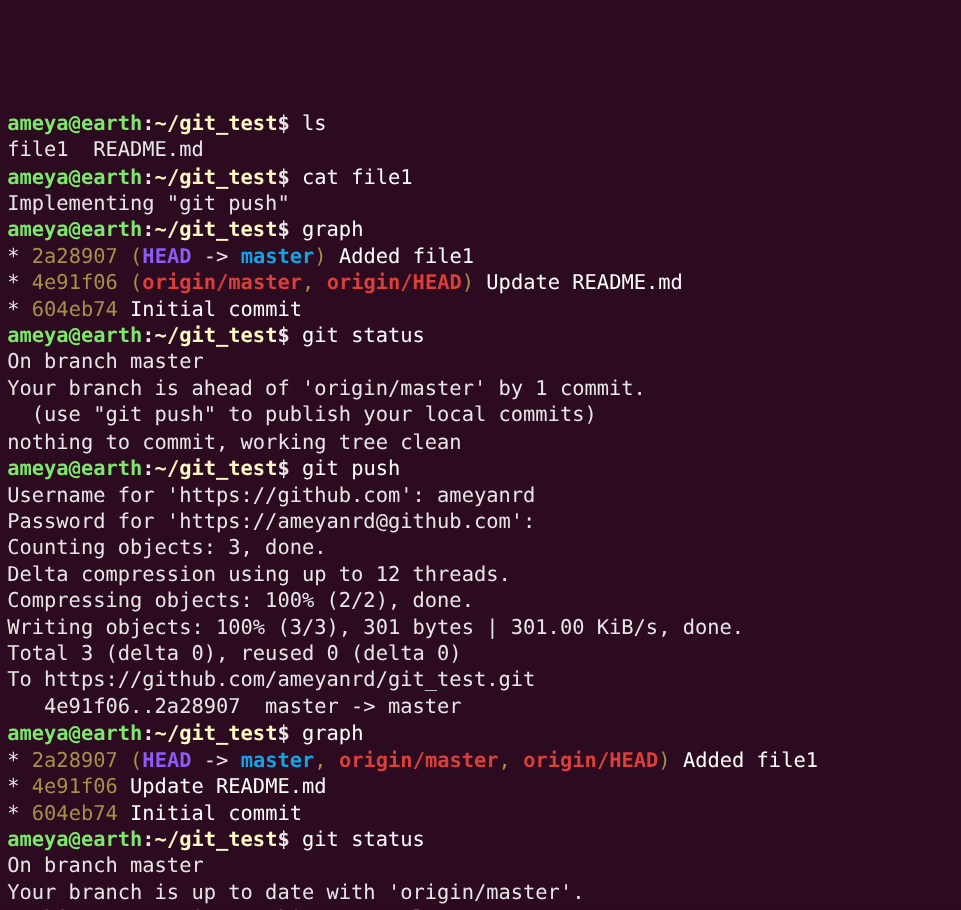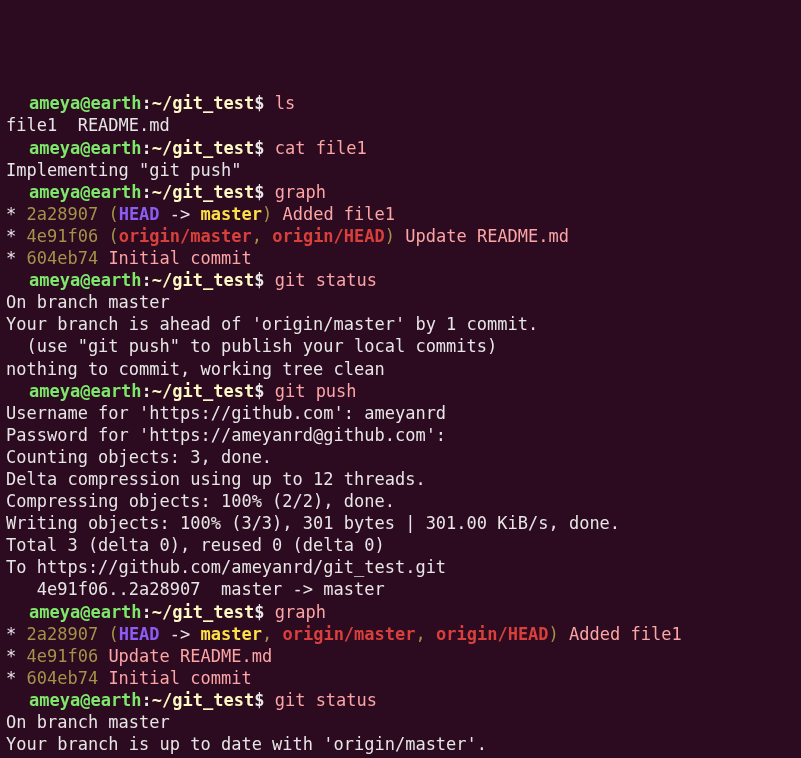--- a/index.html
+++ b/index.html
@@ -8,29 +8,29 @@
       font-family: 'DejaVu Sans Mono', 'Ubuntu Mono', monospace;
       font-size: 17px;
       line-height: 1.3;
       color: #e6e6e6;
       padding: 4px 6px;
       width: 801px;
       height: 758px;
       overflow: hidden;
       white-space: pre;
     }
-    .user { color: #7de86b; font-weight: bold; margin-left: 23px; }
+    .user { color: #7de86b; font-weight: bold; }
     .colon { color: #e6e6e6; font-weight: bold; }
     .path { color: #fef9c3; font-weight: bold; }
     .dollar { color: #e6e6e6; font-weight: bold; }
-    .cmd { color: #fca5a5; }
+    .cmd { color: #ffffff; }
     .hash { color: #a3934a; }
     .head { color: #8b5cf6; font-weight: bold; }
     .arrow { color: #e6e6e6; }
-    .branch { color: #fde047; font-weight: bold; }
+    .branch { color: #0ea5e9; font-weight: bold; }
     .remote { color: #d9403b; font-weight: bold; }
     .paren { color: #a3934a; }
     .star { color: #e6e6e6; }
     .line { display: block; }
   </style>
 </head>
 <body>
 
 
 

